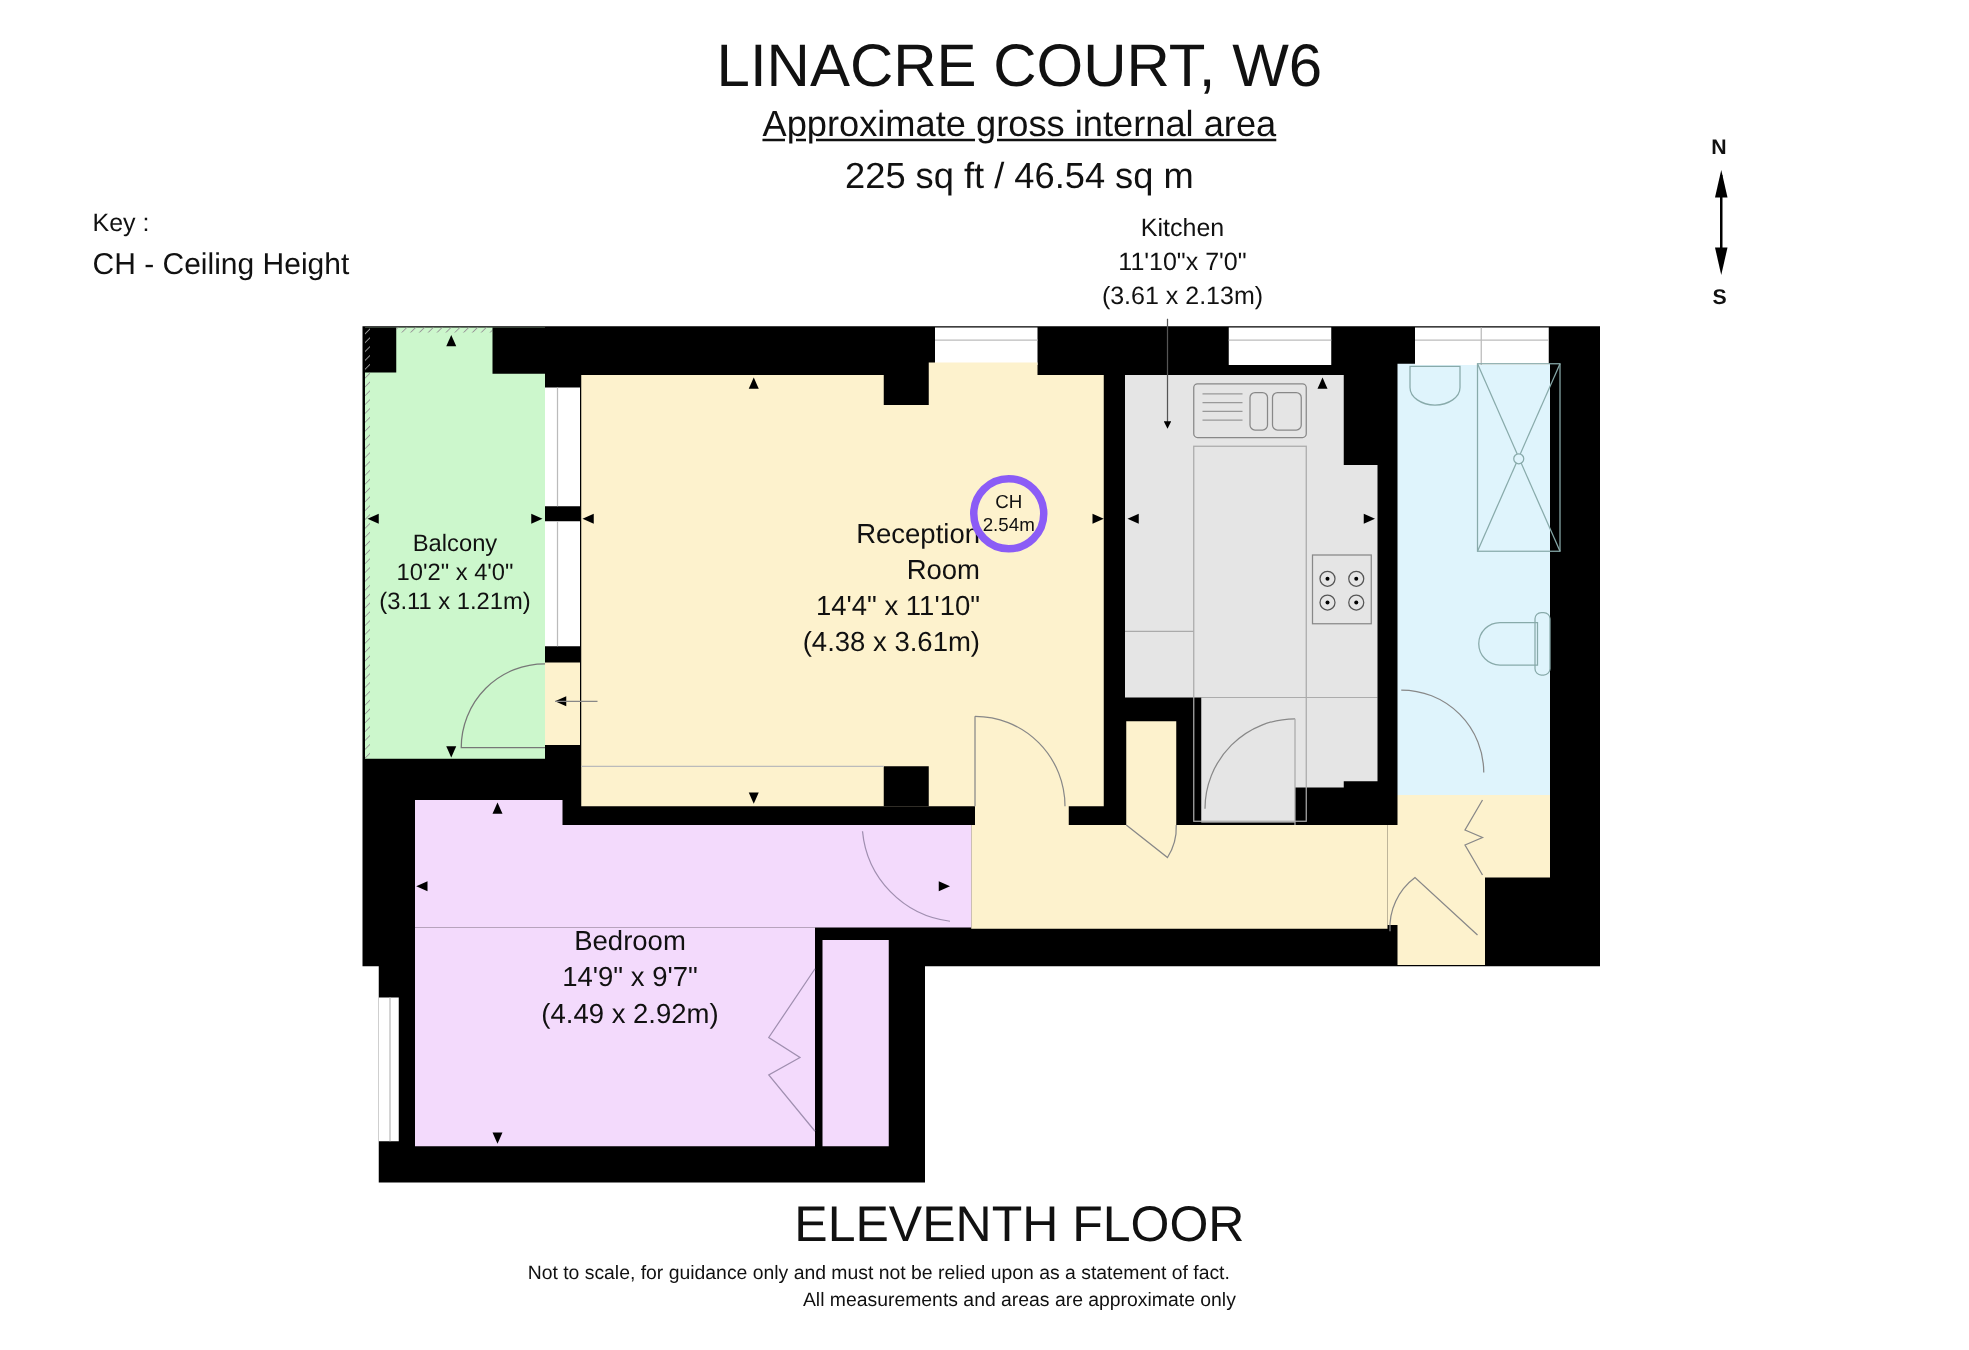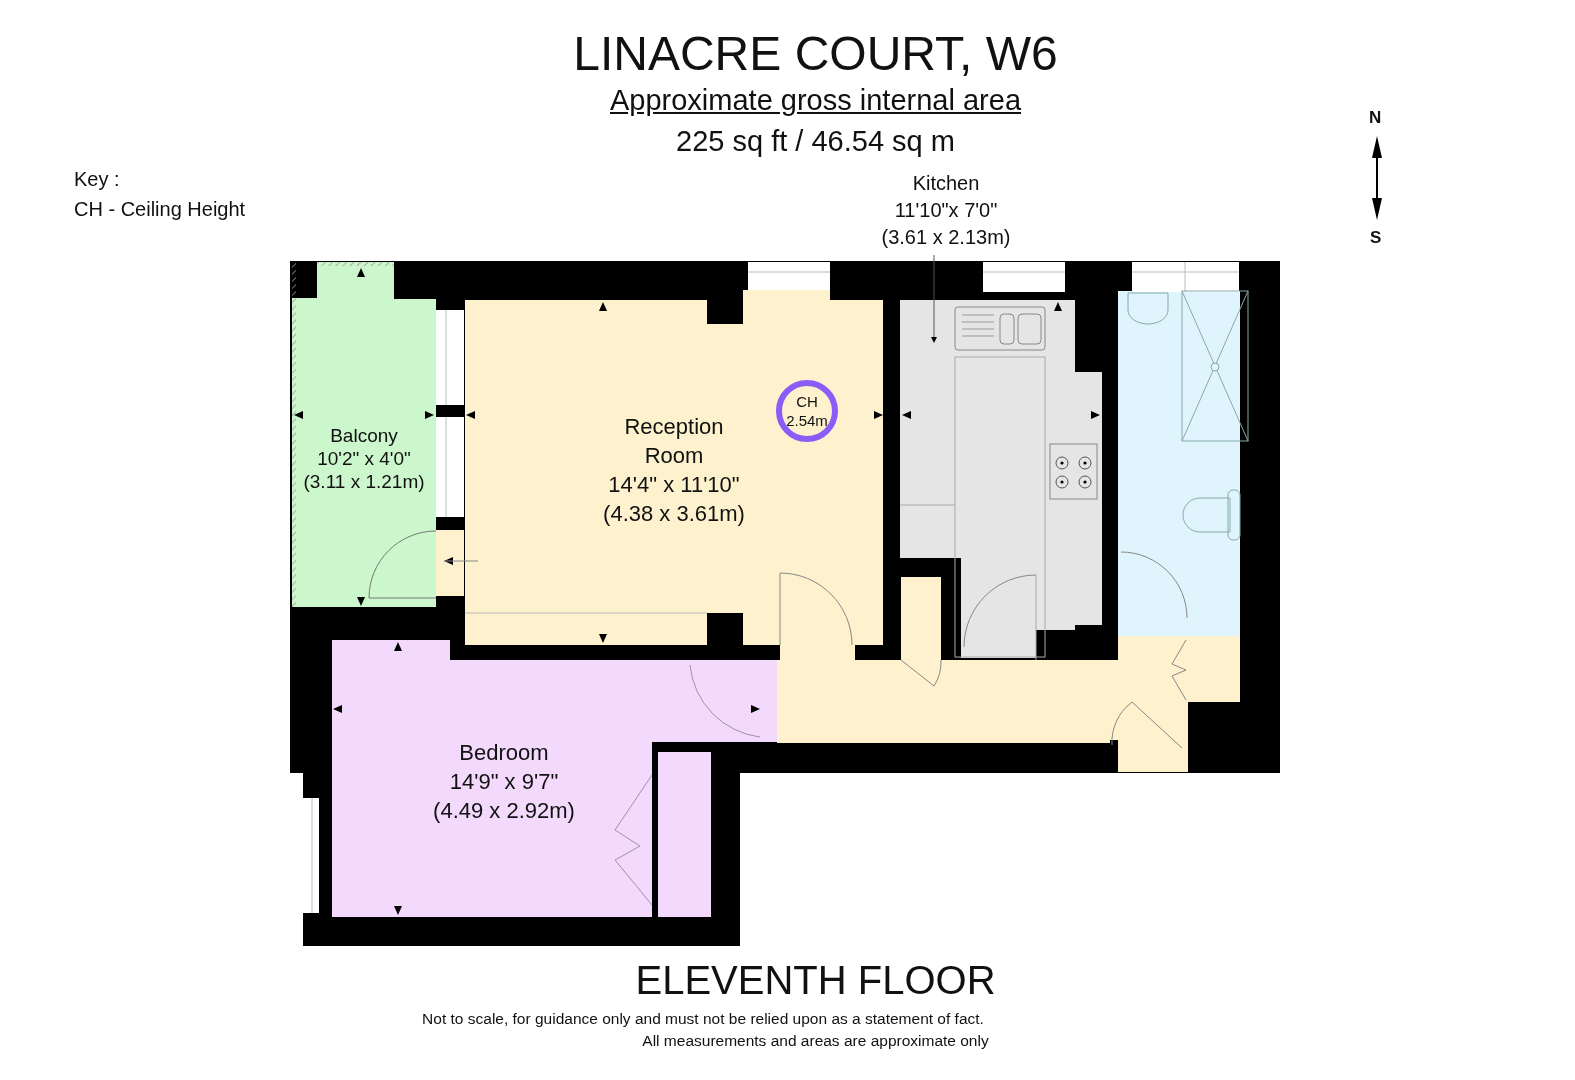--- a/index.html
+++ b/index.html
@@ -3,21 +3,21 @@
 <meta charset="utf-8">
 <style>
   html, body { margin: 0; padding: 0; background: #ffffff; }
   body { width: 1575px; height: 1080px; position: relative; overflow: hidden; font-family: "Liberation Sans", sans-serif; color: #111; }
   .abs { position: absolute; }
   .center { text-align: center; margin-left: 28px; }
   #title { left: 0; width: 1575px; top: 26px; font-size: 48px; line-height: 56px; }
   #subtitle { left: 0; width: 1575px; top: 82px; font-size: 29px; line-height: 36px; text-decoration: underline; }
   #area { left: 0; width: 1575px; top: 122px; font-size: 29px; line-height: 38px; }
   #key1 { left: 74px; top: 168px; font-size: 20px; }
-  #key2 { left: 74px; top: 198px; font-size: 20px; }
+  #key2 { left: 74px; top: 198px; font-size: 24px; }
   #compass-n { left: 1369px; top: 108px; font-size: 17px; font-weight: bold; }
   #compass-s { left: 1370px; top: 228px; font-size: 17px; font-weight: bold; }
   #floor-label { left: 0; width: 1575px; top: 955px; font-size: 40px; line-height: 50px; }
   #disc1 { left: 0; width: 1350px; top: 1010px; font-size: 15.5px; }
   #disc2 { left: 0; width: 1575px; top: 1032px; font-size: 15.5px; }
   .room-label { font-size: 22px; line-height: 29px; text-align: center; }
   .room-label.small { font-size: 19px; line-height: 23px; }
   svg#plan { position: absolute; left: 0; top: 0; }
   #ch-badge { left: 776px; top: 380px; width: 62px; height: 62px; border-radius: 50%; border: 6px solid #8b5cf6; box-sizing: border-box; font-size: 15px; line-height: 19px; text-align: center; padding-top: 6px; }
 </style>
@@ -184,21 +184,21 @@
 
 <div id="compass-n" class="abs">N</div>
 <div id="compass-s" class="abs">S</div>
 
 <div class="abs room-label small" style="left:292px;top:424px;width:144px;">
   <div>Balcony</div>
   <div>10'2" x 4'0"</div>
   <div>(3.11 x 1.21m)</div>
 </div>
 
-<div class="abs room-label" style="left:564px;top:412px;width:220px;">
+<div class="abs room-label" style="left:564px;top:412px;width:220px;text-align:right;">
   <div>Reception</div>
   <div>Room</div>
   <div>14'4" x 11'10"</div>
   <div>(4.38 x 3.61m)</div>
 </div>
 
 <div id="ch-badge" class="abs">
   <div>CH</div>
   <div>2.54m</div>
 </div>

